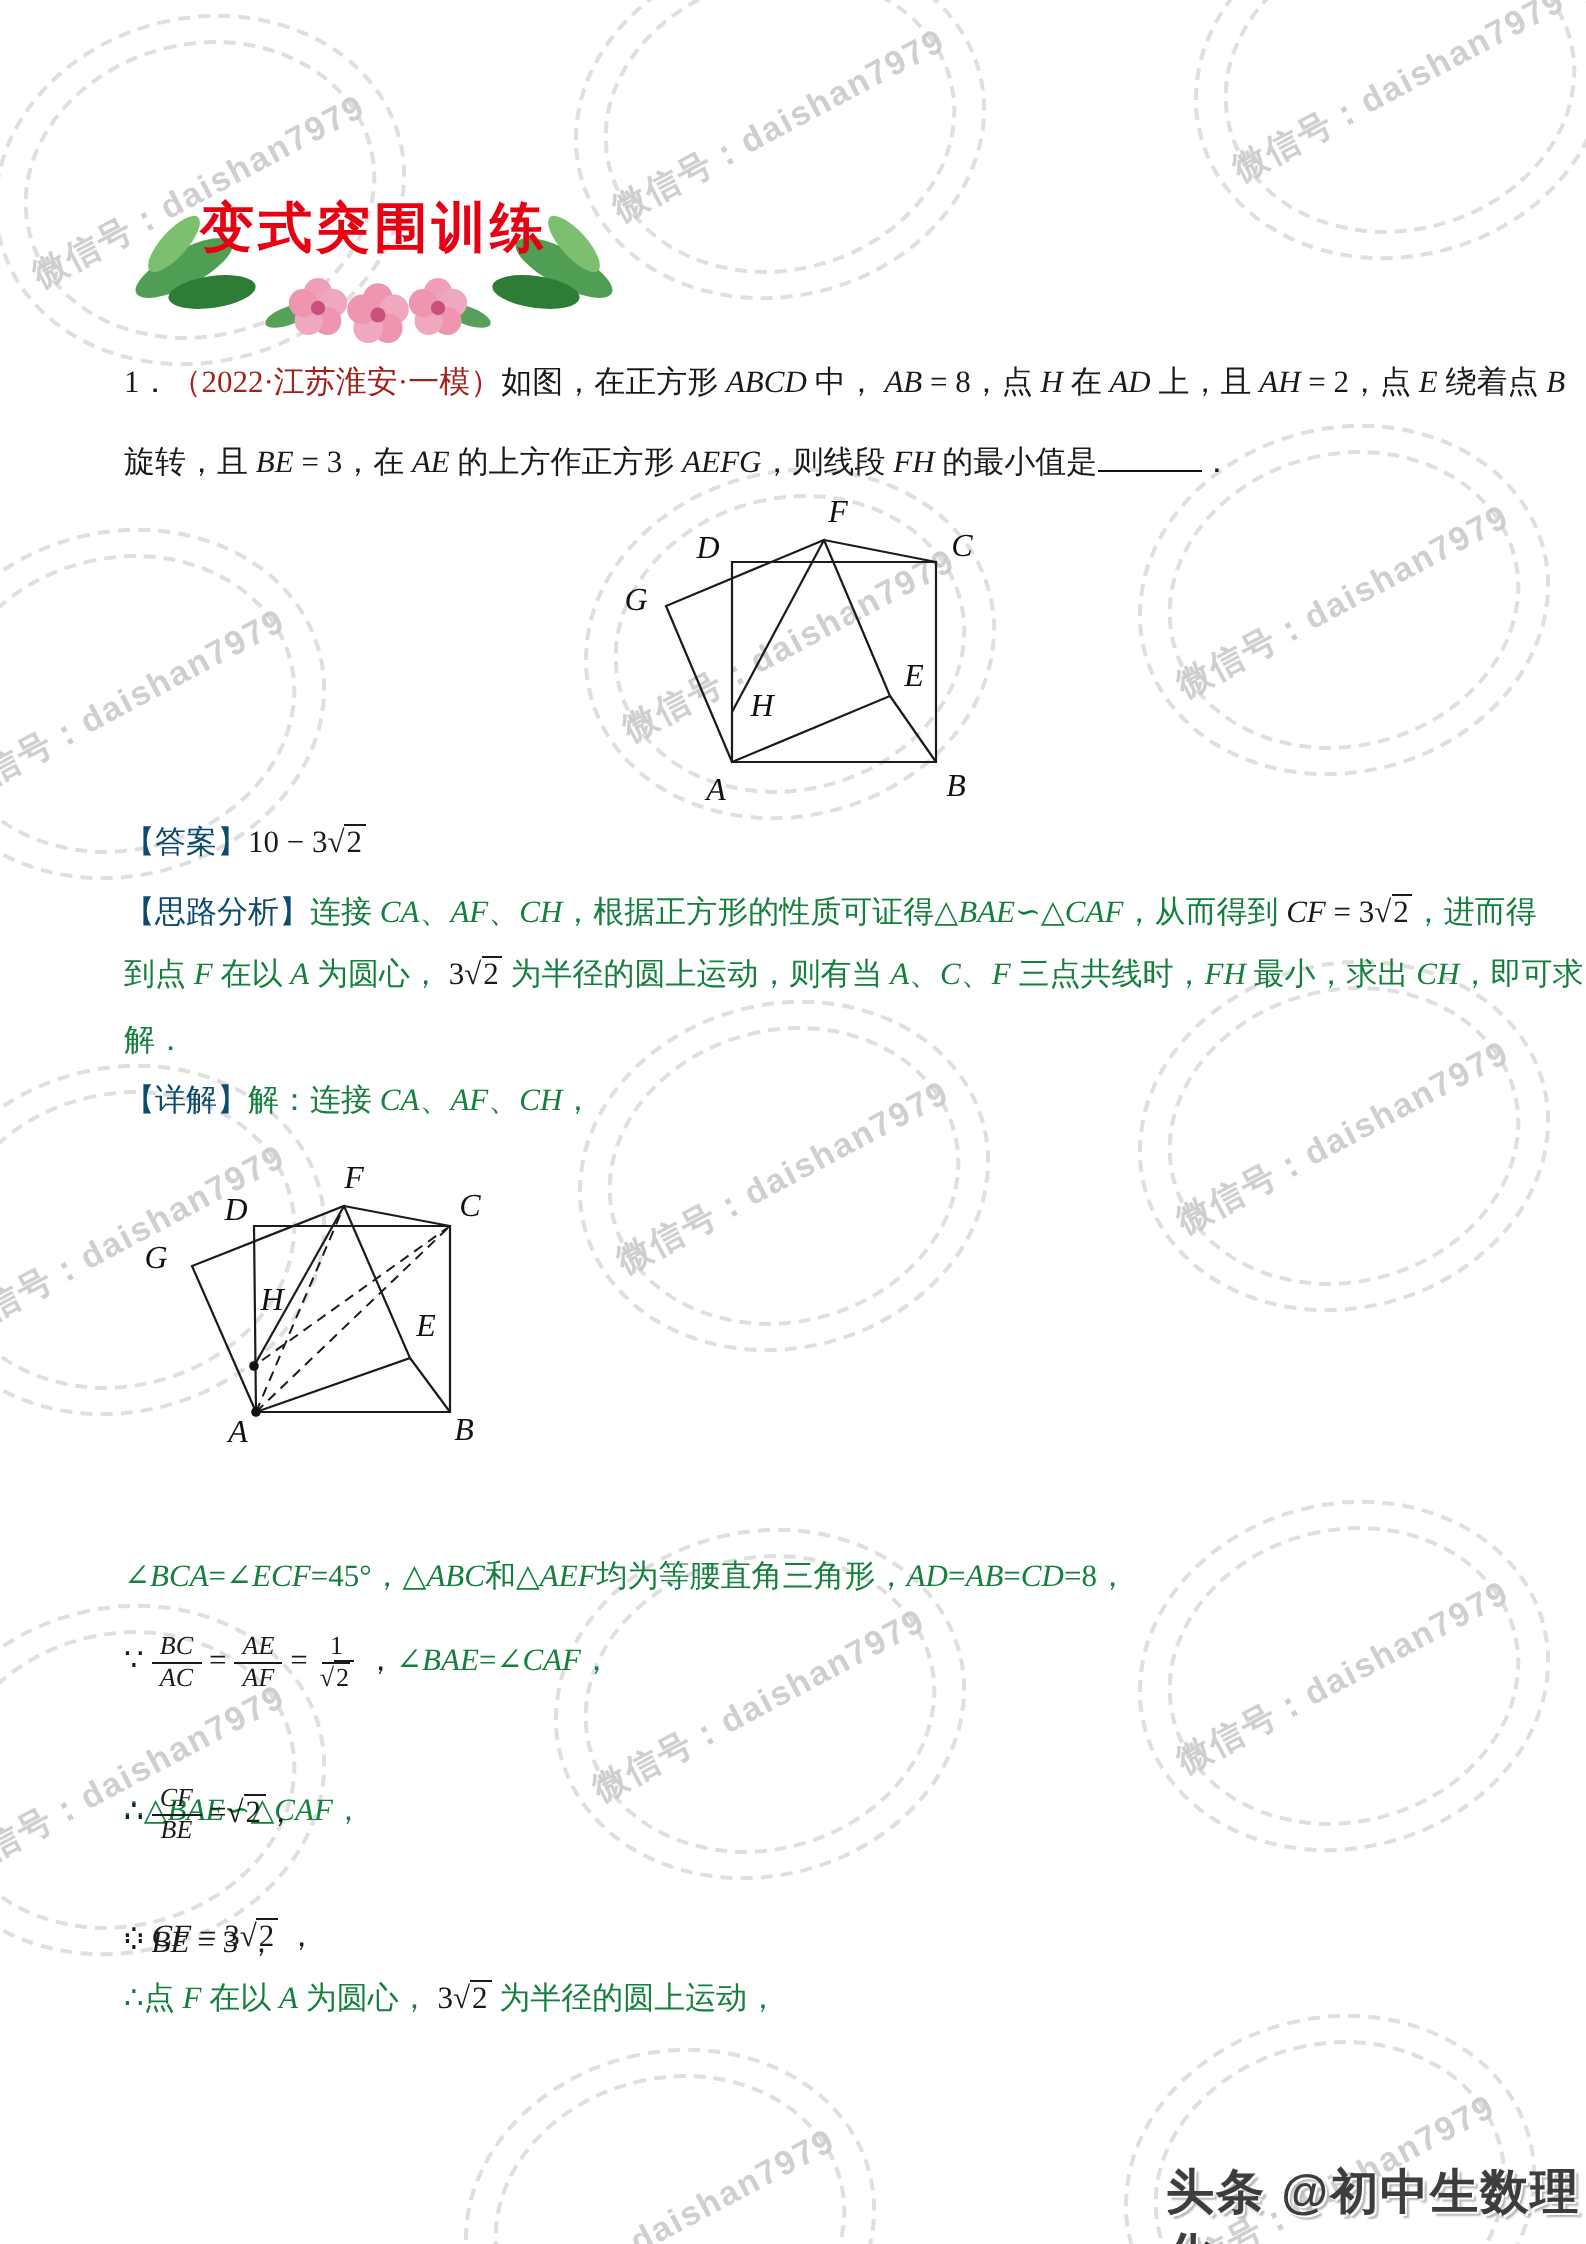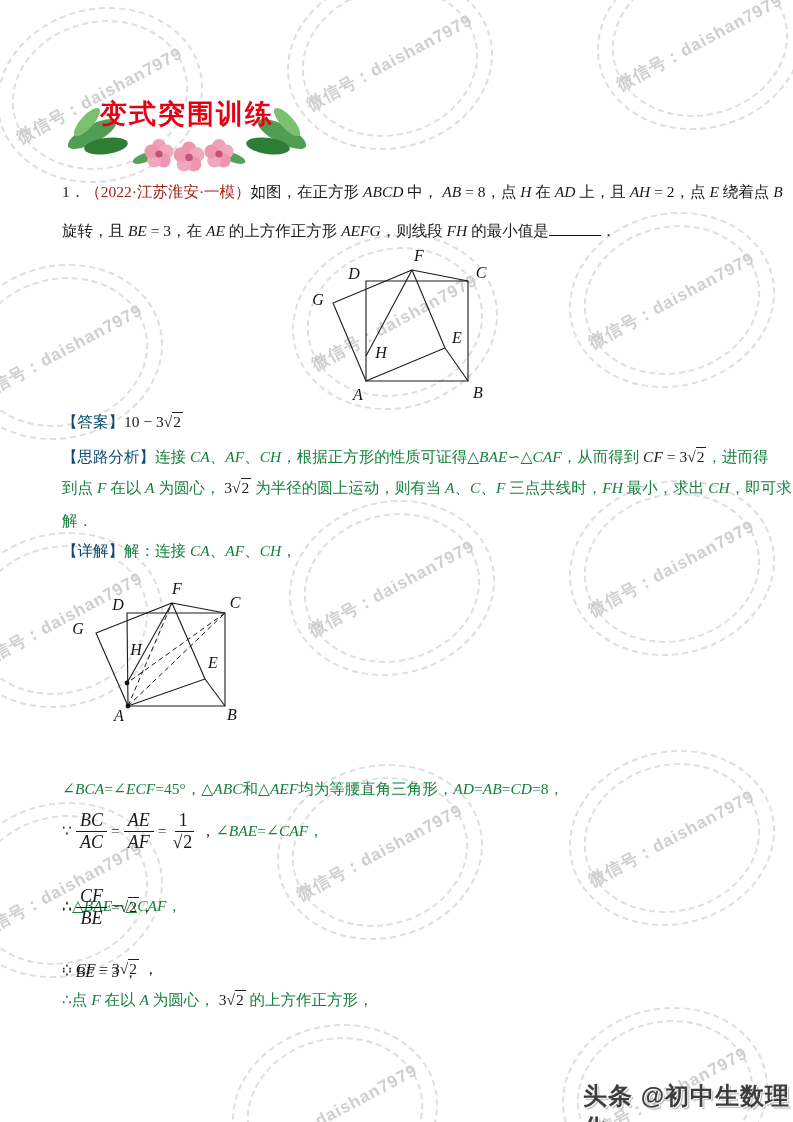--- a/index.html
+++ b/index.html
@@ -15,21 +15,21 @@
        font-size:17px;font-weight:bold;color:#c7c7c7;white-space:nowrap;letter-spacing:1px;opacity:.85;}
   
   .line{position:absolute;left:62px;z-index:2;font-size:15.5px;white-space:nowrap;line-height:1.35;}
   .line.flex{display:flex;align-items:center;}
   .red{color:#15803d;}
   .lbl{color:#0c4a6e;}
   .src{color:#a1221a;font-weight:normal;}
   .mi{font-family:"Liberation Serif","DejaVu Serif",serif;font-style:italic;}
   .mn{font-family:"Liberation Serif","DejaVu Serif",serif;}
   .frac{display:inline-flex;flex-direction:column;align-items:center;margin:0 4px;
-        line-height:1.15;font-size:18px;vertical-align:middle;}
+        line-height:1.15;font-size:13px;vertical-align:middle;}
   .fnum{border-bottom:1.3px solid #1a1a1a;padding:0 4px;}
   .fden{padding:0 2px;}
   .rad{border-top:1.4px solid currentColor;padding:0 2px 0 1px;}
   .blank{display:inline-block;width:52px;height:16px;border-bottom:1.4px solid #111;}
   .fig{position:absolute;z-index:1;}
   .fig text{font-family:"Liberation Serif","DejaVu Serif",serif;font-style:italic;font-size:16px;fill:#111;}
   .hdr{position:absolute;left:62px;top:92px;z-index:2;}
   .footer{position:absolute;left:583px;top:1080px;z-index:3;
           font-family:"Liberation Sans","DejaVu Sans",sans-serif;font-weight:bold;color:#3d3d3d;
           font-size:24px;letter-spacing:1px;text-shadow:1px 1px 0 #fff,2px 2px 1px #b5b5b5;}
@@ -233,16 +233,16 @@
       <span class="frac">
         <span class="fnum"><span><span class="mi">C</span><span class="mi">F</span></span></span>
         <span class="fden"><span><span class="mi">B</span><span class="mi">E</span></span></span>
       </span>
       <span><span class="mn"> </span><span class="mn">=</span><span class="mn"> </span></span>
       <span><span class="mn">√</span><span class="mn rad">2</span></span>
       <span><span class="mn"> </span><span class="mn">，</span></span>
     </div>
   <div class="line" style="top:962px"><span><span class="mn">∵</span><span class="mn"> </span></span><span><span class="mi">B</span><span class="mi">E</span><span class="mn"> </span><span class="mn">=</span><span class="mn"> </span><span class="mn">3</span></span><span><span class="mn"> </span><span class="mn">，</span></span></div>
   <div class="line" style="top:959px"><span><span class="mn">∴</span><span class="mn"> </span></span><span><span class="mi">C</span><span class="mi">F</span><span class="mn"> </span><span class="mn">=</span><span class="mn"> </span><span class="mn">3</span></span><span><span class="mn">√</span><span class="mn rad">2</span></span><span><span class="mn"> </span><span class="mn">，</span></span></div>
-  <div class="line" style="top:990px"><span class="red">∴点 </span><span class="red"><span class="mi">F</span></span><span class="red"> 在以 </span><span class="red"><span class="mi">A</span></span><span class="red"> 为圆心， </span><span><span class="mn">3</span></span><span><span class="mn">√</span><span class="mn rad">2</span></span><span class="red"> 的上方作正方形，</span></div>
+  <div class="line" style="top:990px"><span class="red">∴点 </span><span class="red"><span class="mi">F</span></span><span class="red"> 在以 </span><span class="red"><span class="mi">A</span></span><span class="red"> 为圆心， </span><span><span class="mn">3</span></span><span><span class="mn">√</span><span class="mn rad">2</span></span><span class="red"> 为半径的圆上运动，</span></div>
 
   <div class="footer">头条 @初中生数理化</div>
 </div>
 
 </body></html>

